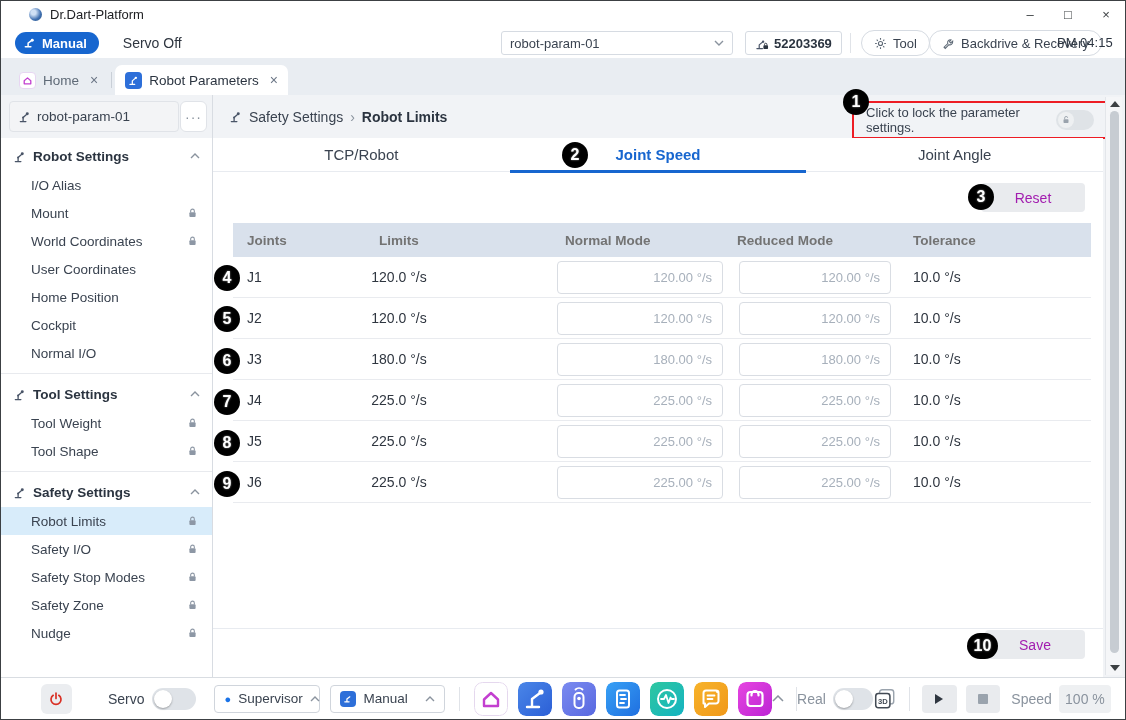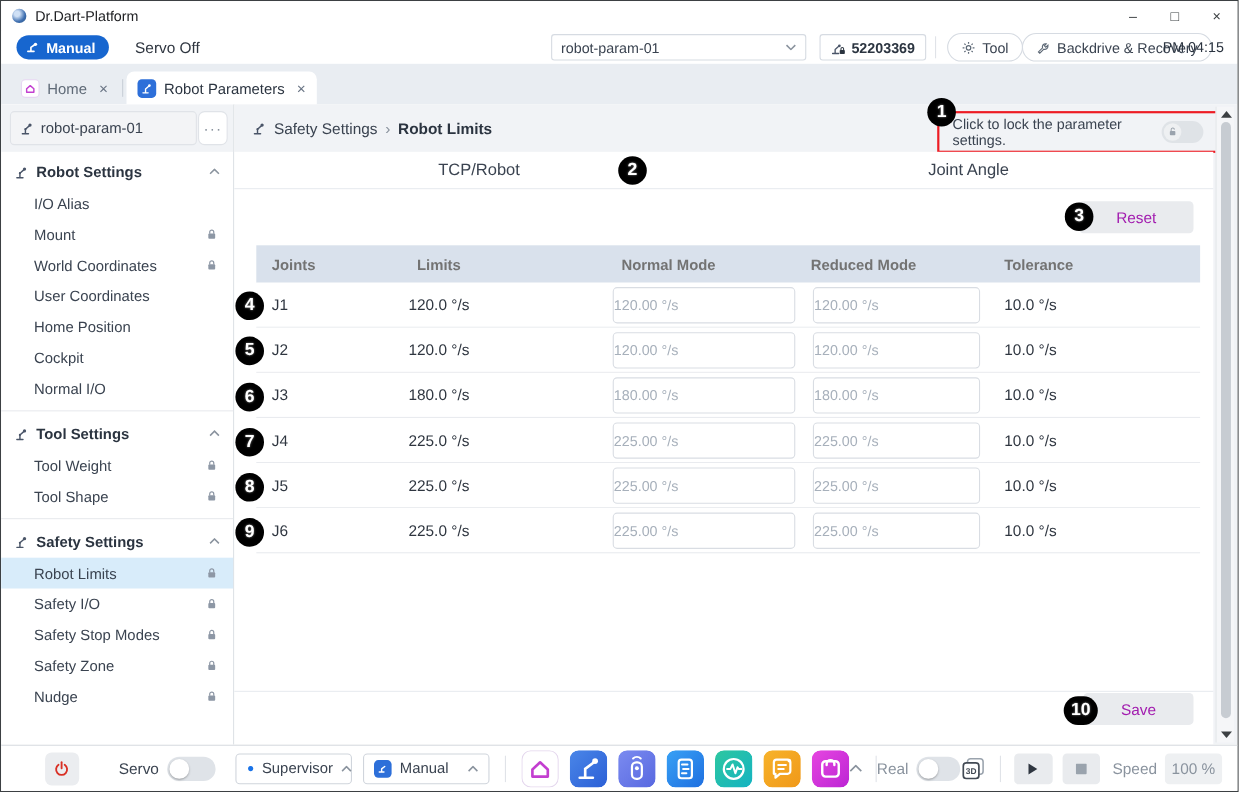--- a/index.html
+++ b/index.html
@@ -2,21 +2,21 @@
 <html><head>
 <meta charset="utf-8">
 <style>
   *{margin:0;padding:0;box-sizing:border-box}
   html,body{width:1126px;height:720px}
   body{font-family:"Liberation Sans",sans-serif;font-size:14px;color:#2f3640;background:#fff;
        position:relative;border:1px solid #3c4043;overflow:hidden}
   svg{display:block}
 
   
-  .titlebar{position:absolute;top:0;left:0;right:0;height:27px;background:#fff;display:flex;align-items:center;padding-left:10px}
+  .titlebar{position:absolute;top:0;left:0;right:0;height:27px;background:#fff;display:flex;align-items:center;padding-left:28px}
   .app-logo{width:13px;height:13px;border-radius:50%;background:radial-gradient(circle at 35% 35%,#cfe0f5 20%,#3f6fb0 60%,#28527f);margin-right:8px}
   .title-text{font-size:13px;color:#202124}
   .win-controls{margin-left:auto;display:flex;height:27px}
   .win-btn{width:38px;height:27px;display:flex;align-items:center;justify-content:center;font-size:13px;color:#3c4043;cursor:default}
 
   
   .toolbar{position:absolute;top:27px;left:0;right:0;height:30px;background:#fff;display:flex;align-items:center}
   .manual-pill{margin-left:14px;height:22px;padding:0 12px 0 8px;border-radius:12px;background:#1766cf;color:#fff;
                display:flex;align-items:center;gap:6px;font-size:13px;font-weight:bold}
   .servo-off{margin-left:24px;color:#2f3640;font-size:14px}
@@ -84,21 +84,21 @@
   .t-head{height:34px;background:#d9e1ec;color:#737373;font-weight:bold;font-size:13.5px}
   .t-head .c1{padding-left:14px}
   .t-head .c2{text-align:center}
   .t-head .c3{padding-left:100px}
   .t-head .c4{padding-left:14px}
   .t-head .c5{padding-left:22px}
   .t-body .t-row{height:41px;border-bottom:1px solid #e9ebef;background:#fff}
   .c-joint{padding-left:14px}
   .c-limit{text-align:center}
   .c-input{display:flex;justify-content:flex-end}
-  .c-input input{width:166px;height:33px;border:1px solid #d9dde3;border-radius:4px;background:#fff;
+  .c-input input{width:166px;height:33px;border:1px solid #d9dde3;border-radius:4px;background:#fff;text-align:right;
                  padding-right:10px;font-size:13px;color:#a7b0bb;font-family:"Liberation Sans",sans-serif}
   .c-input.c4 input{width:152px}
   .c-tol{padding-left:22px}
 
   
   .vscroll{position:absolute;top:2px;right:3px;bottom:2px;width:17px;background:#f5f6f8;border-left:1px solid #e3e6ea}
   .vthumb{position:absolute;left:4px;top:14px;bottom:22px;width:9px;background:#c7ccd2;border-radius:5px}
   .sarrow{position:absolute;left:4px;width:0;height:0;border-left:5px solid transparent;border-right:5px solid transparent}
   .sarrow.up{top:4px;border-bottom:6px solid #3c4043}
   .sarrow.down{bottom:4px;border-top:6px solid #3c4043}
@@ -457,20 +457,21 @@
             <path d="M4.4 5V3.7a1.8 1.8 0 0 1 3.6-.3" fill="none" stroke="currentColor" stroke-width="1.1"></path>
             <rect x="3" y="5" width="6" height="4.6" rx="0.9" fill="currentColor"></rect>
           </svg>
         </div>
     </div>
   </div>
 
   <div class="content">
     <div class="mtabs">
       <div class="mtab">TCP/Robot</div>
+      <div class="mtab active">Joint Speed</div>
       <div class="mtab">Joint Angle</div>
     </div>
 
     <div class="toolrow">
       <button class="btn-gray reset-btn" disabled="">Reset</button>
     </div>
 
     <div class="limits-table">
       <div class="t-row t-head">
         <div class="c1">Joints</div>

